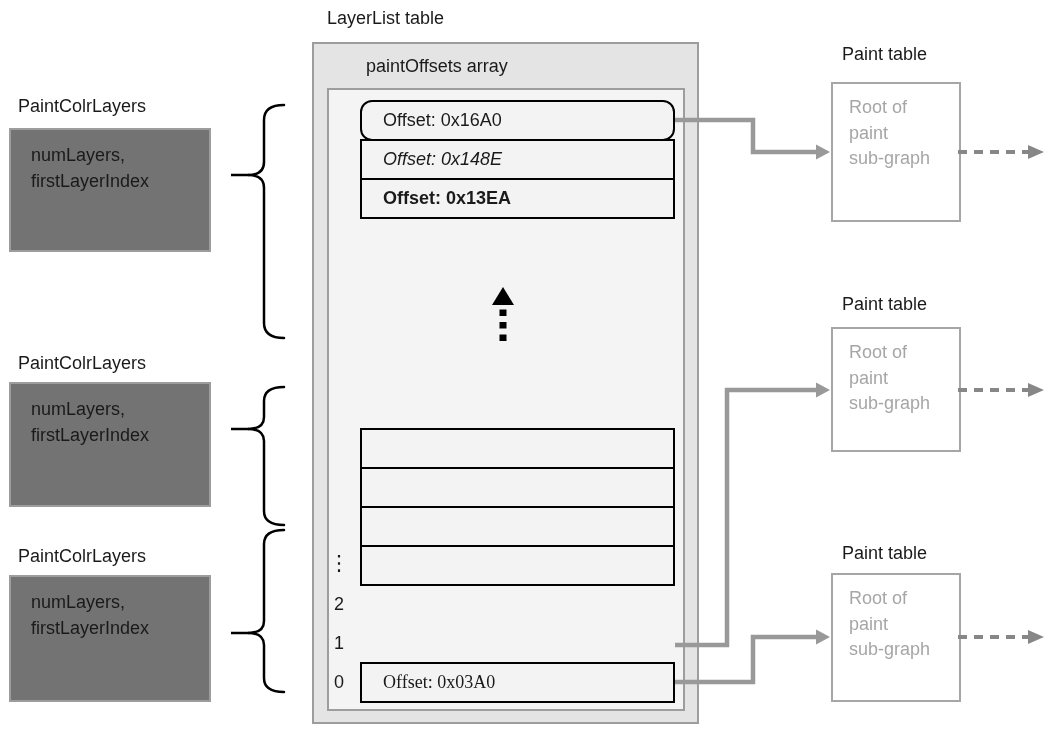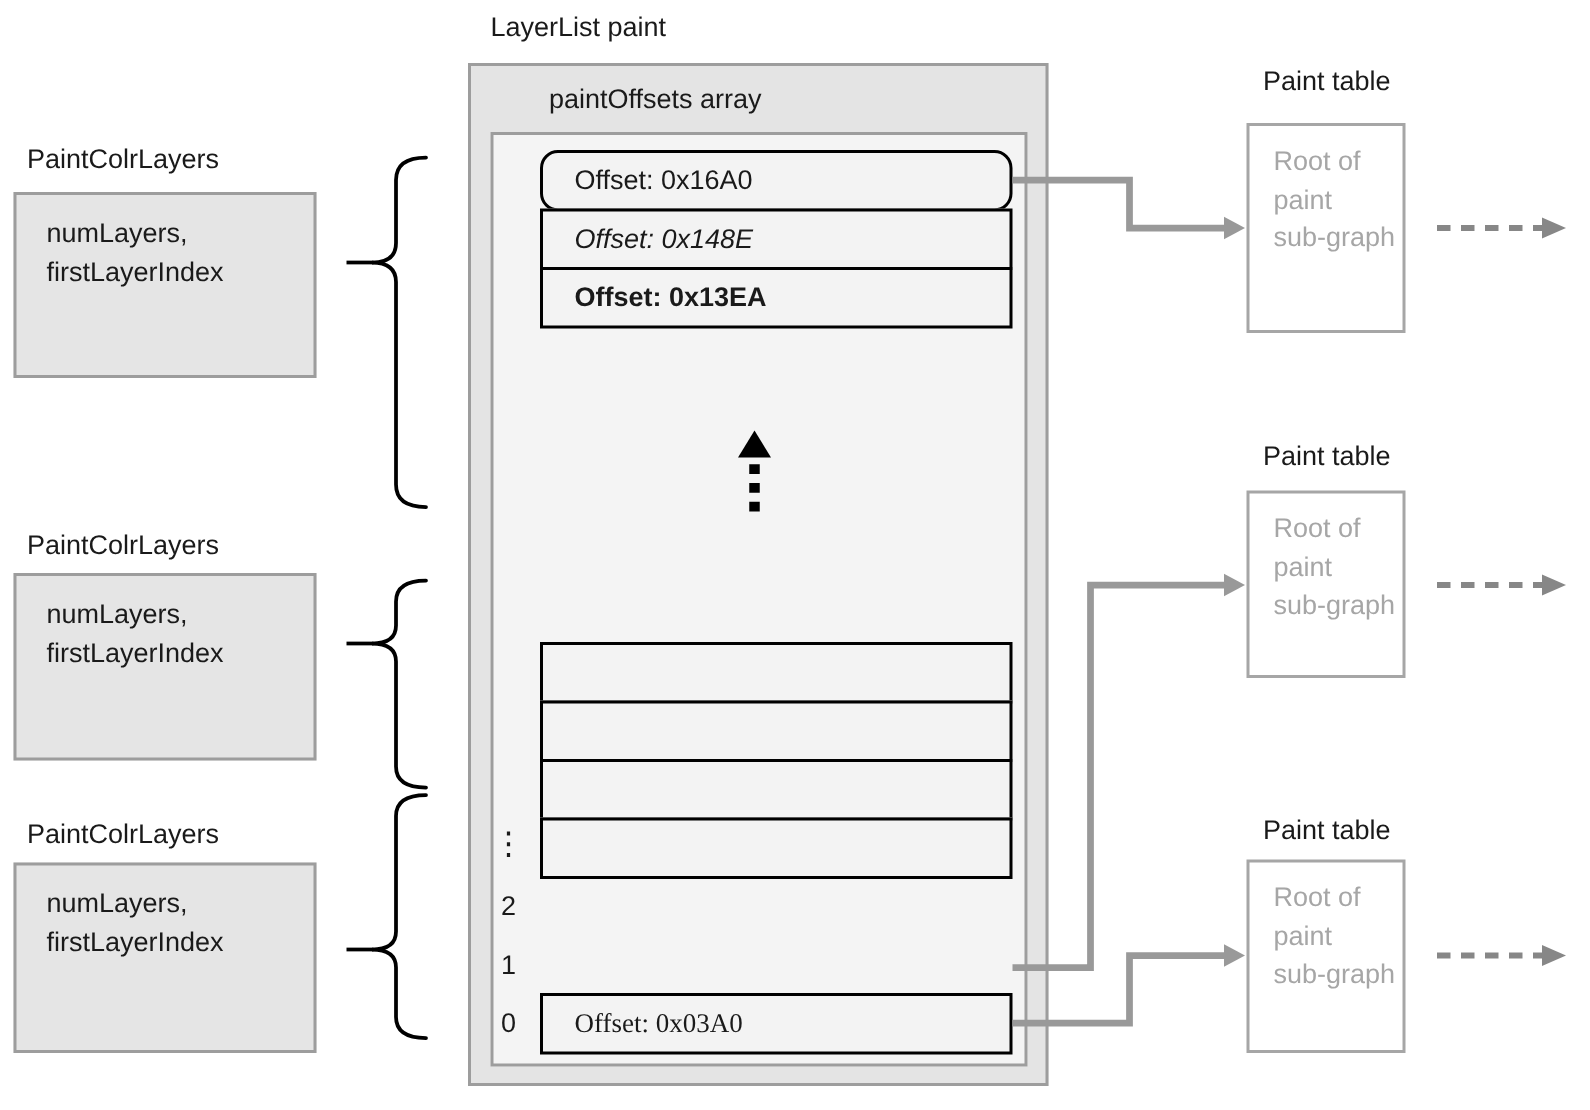--- a/index.html
+++ b/index.html
@@ -23,41 +23,41 @@
   }
   .idx{
     position:absolute;left:328px;width:22px;height:41px;line-height:41px;
     text-align:center;
   }
   .ellipsis{
     position:absolute;left:328px;width:22px;top:549px;height:28px;
     text-align:center;font-size:21px;line-height:28px;letter-spacing:0;
   }
   .pcl-box{
-    position:absolute;left:9px;width:202px;background:#e5e5e5;
+    position:absolute;left:9px;width:202px;background:#737373;
     border:2.5px solid #9d9d9d;box-sizing:border-box;
   }
   .pcl-fields{
     padding:13px 0 0 20px;line-height:25.5px;white-space:pre-line;
   }
   .paint-box{
-    position:absolute;left:831px;width:106px;background:#ffffff;
+    position:absolute;left:831px;width:130px;background:#ffffff;
     border:2px solid #a6a6a6;box-sizing:border-box;
   }
   .paint-body{
     padding:11px 0 0 16px;line-height:25.5px;white-space:pre-line;color:#a6a6a6;
   }
   svg.overlay{position:absolute;left:0;top:0;width:1060px;height:740px;pointer-events:none;}
 </style>
 </head>
 <body>
 
 <div class="canvas">
 
-  <div class="lbl" style="left:327px;top:8px;">LayerList paint</div>
+  <div class="lbl" style="left:327px;top:8px;">LayerList table</div>
   <div class="outer-box"></div>
   <div class="lbl" style="left:338px;top:56px;margin-left:28px;">paintOffsets array</div>
   <div class="inner-box"></div>
 
   <div class="row" style="top:100px;border-radius:12px;"><span>Offset: 0x16A0</span></div>
   <div class="row" style="top:139px;font-style:italic;"><span>Offset: 0x148E</span></div>
   <div class="row" style="top:178px;font-weight:bold;"><span>Offset: 0x13EA</span></div>
 
   <div class="row" style="top:428px;"></div>
   <div class="row" style="top:467px;"></div>

